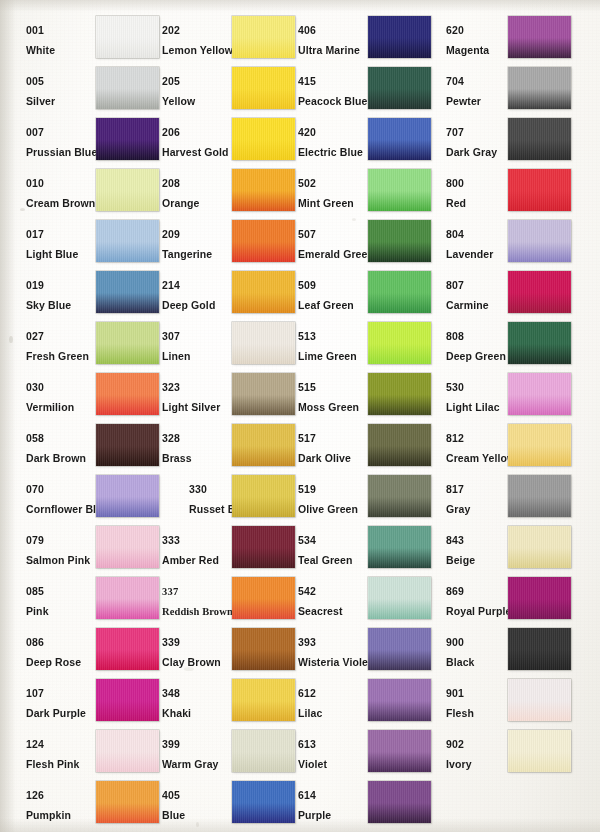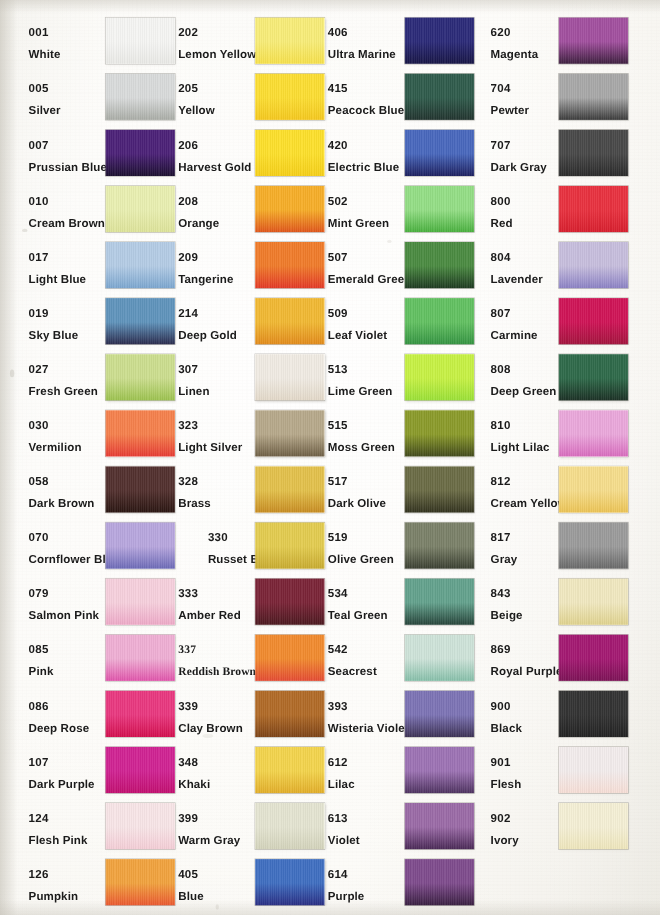--- a/index.html
+++ b/index.html
@@ -456,21 +456,21 @@
         <span class="code">507</span>
         <span class="cname">Emerald Green</span>
       </div>
       <div class="swatch" style="left: 70px; top: 0px; width: 63px; height: 42px; background: linear-gradient(rgb(74, 138, 65) 0%, rgb(74, 138, 65) 52%, rgb(30, 58, 33) 100%);">
         <div class="thread-grain"></div>
       </div>
     </div>
     <div class="color-entry" style="left: 298px; top: 271px;">
       <div class="entry-label" style="top: 8px;">
         <span class="code">509</span>
-        <span class="cname">Leaf Violet</span>
+        <span class="cname">Leaf Green</span>
       </div>
       <div class="swatch" style="left: 70px; top: 0px; width: 63px; height: 42px; background: linear-gradient(rgb(98, 192, 97) 0%, rgb(98, 192, 97) 52%, rgb(53, 148, 66) 100%);">
         <div class="thread-grain"></div>
       </div>
     </div>
     <div class="color-entry" style="left: 298px; top: 322px;">
       <div class="entry-label" style="top: 8px;">
         <span class="code">513</span>
         <span class="cname">Lime Green</span>
       </div>
@@ -617,21 +617,21 @@
       <div class="entry-label" style="top: 8px;">
         <span class="code">808</span>
         <span class="cname">Deep Green</span>
       </div>
       <div class="swatch" style="left: 62px; top: 0px; width: 63px; height: 42px; background: linear-gradient(rgb(47, 106, 74) 0%, rgb(47, 106, 74) 52%, rgb(29, 50, 38) 100%);">
         <div class="thread-grain"></div>
       </div>
     </div>
     <div class="color-entry" style="left: 446px; top: 373px;">
       <div class="entry-label" style="top: 8px;">
-        <span class="code">810</span>
+        <span class="code">530</span>
         <span class="cname">Light Lilac</span>
       </div>
       <div class="swatch" style="left: 62px; top: 0px; width: 63px; height: 42px; background: linear-gradient(rgb(234, 168, 219) 0%, rgb(234, 168, 219) 52%, rgb(217, 109, 191) 100%);">
         <div class="thread-grain"></div>
       </div>
     </div>
     <div class="color-entry" style="left: 446px; top: 424px;">
       <div class="entry-label" style="top: 8px;">
         <span class="code">812</span>
         <span class="cname">Cream Yellow</span>

